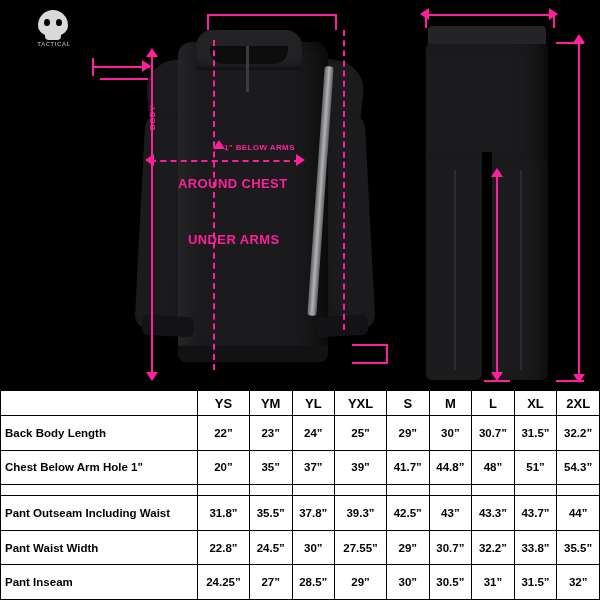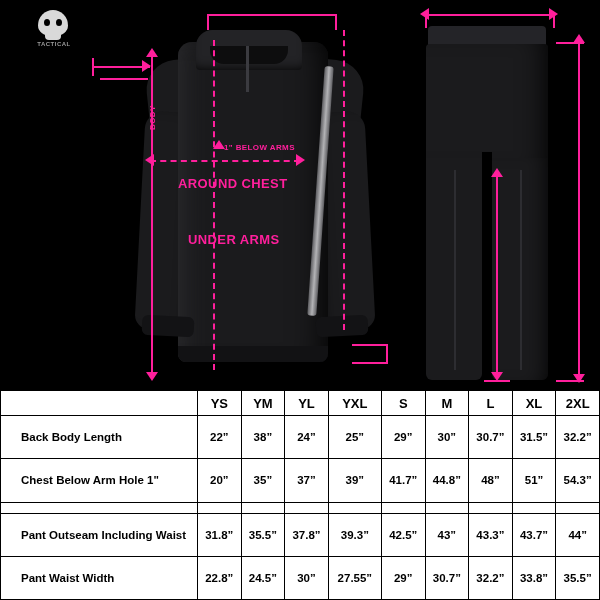--- a/index.html
+++ b/index.html
@@ -129,21 +129,21 @@
     border:1px solid #000;
     font-size:11.5px;
     font-weight:bold;
     text-align:center;
     padding:0;
     color:#000;
     background:#fff;
   }
   td.rowlabel{
     text-align:left;
-    padding-left:20px;
+    padding-left:4px;
     font-size:11.5px;
   }
   tr.headrow th{height:24px;font-size:13px;}
   tr.spacer td{height:10px;border-left:1px solid #000;border-right:1px solid #000;}
   .col-label{width:196px;}
 </style>
 </head>
 <body>
 
 <div id="illustration">
@@ -238,21 +238,21 @@
         <th>M</th>
         <th>L</th>
         <th>XL</th>
         <th>2XL</th>
       </tr>
     </thead>
     <tbody>
       <tr>
         <td class="rowlabel">Back Body Length</td>
         <td>22”</td>
-        <td>38”</td>
+        <td>23”</td>
         <td>24”</td>
         <td>25”</td>
         <td>29”</td>
         <td>30”</td>
         <td>30.7”</td>
         <td>31.5”</td>
         <td>32.2”</td>
       </tr>
       <tr>
         <td class="rowlabel">Chest Below Arm Hole 1"</td>
@@ -295,15 +295,27 @@
         <td>22.8”</td>
         <td>24.5”</td>
         <td>30”</td>
         <td>27.55”</td>
         <td>29”</td>
         <td>30.7”</td>
         <td>32.2”</td>
         <td>33.8”</td>
         <td>35.5”</td>
       </tr>
+      <tr>
+        <td class="rowlabel">Pant Inseam</td>
+        <td>24.25”</td>
+        <td>27”</td>
+        <td>28.5”</td>
+        <td>29”</td>
+        <td>30”</td>
+        <td>30.5”</td>
+        <td>31”</td>
+        <td>31.5”</td>
+        <td>32”</td>
+      </tr>
     </tbody>
   </table>
 </div>
 
 </body></html>

